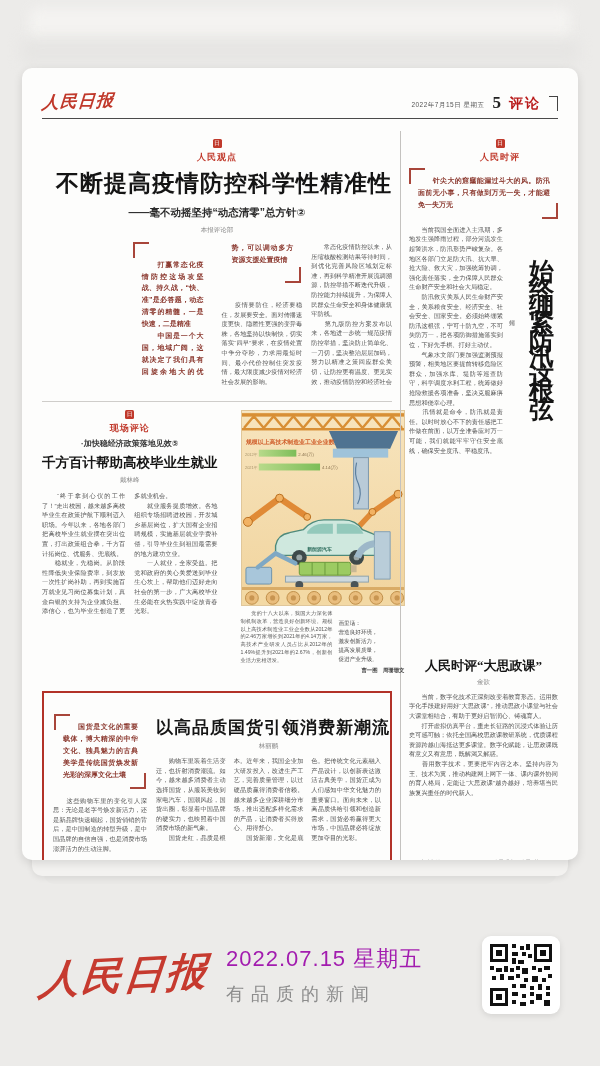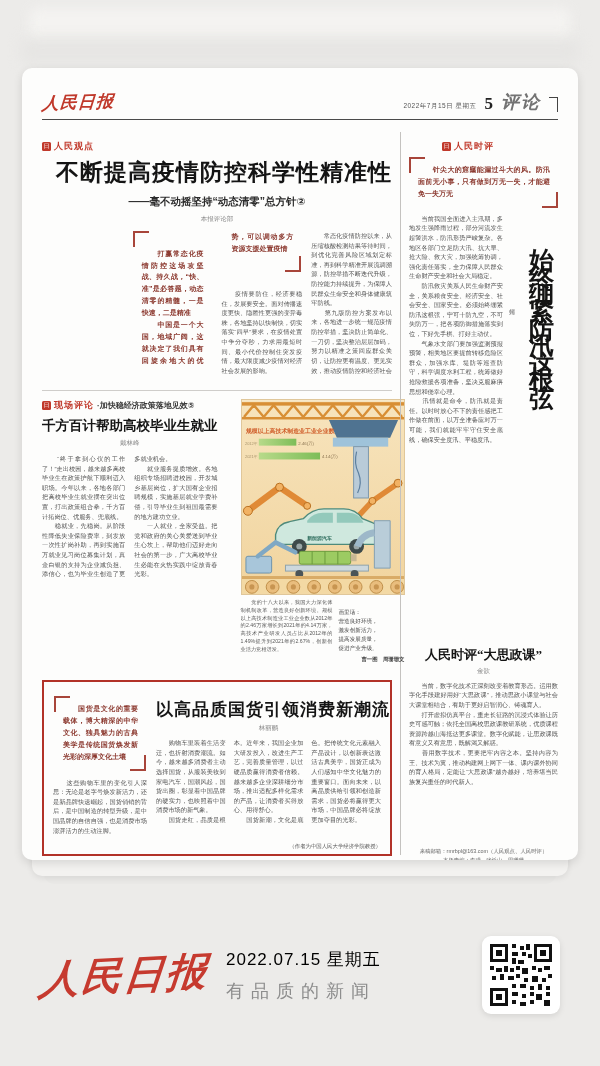--- a/index.html
+++ b/index.html
@@ -33,32 +33,32 @@
   
   .mast { display:flex; justify-content:space-between; align-items:flex-end;
     border-bottom:1.5px solid #4a4a4a; padding-bottom:5px; }
   .mast-logo { font-family:"Liberation Serif","DejaVu Serif",serif;
     color:#c0392b; font-size:17px; font-weight:bold; font-style:italic;
     transform:skewX(-6deg) rotate(-2deg); letter-spacing:1px; }
   .mast-right { display:flex; align-items:flex-end; gap:8px; }
   .mast-date { font-size:6.5px; color:#555; padding-bottom:3px; letter-spacing:.5px; }
   .mast-page { font-family:"Liberation Serif","DejaVu Serif",serif;
     font-size:17px; color:#222; font-weight:bold; }
-  .mast-section { font-size:18px; color:#737373; font-weight:bold; letter-spacing:2px;font-style:italic; }
+  .mast-section { font-size:14px; color:#b91c1c; font-weight:bold; letter-spacing:2px; }
   .mast-corner { width:9px; height:15px; border-top:1.5px solid #444;
     border-right:1.5px solid #444; margin-bottom:2px; }
 
   
   .content { display:flex; margin-top:10px; }
   .left-region { width:350px; }
   .v-rule { width:1px; background:#c4c2bf; margin:2px 8px 10px 8px; }
   .right-region { flex:1; }
 
   
-  .label-row { display:flex; align-items:center; gap:3px; margin-bottom:4px; }
+  .label-row { display:flex; align-items:center; gap:3px; margin-bottom:4px;flex-direction:column; }
   .label-icon { width:9px; height:9px; background:#c0392b; color:#fff;
     font-size:6px; line-height:9px; text-align:center; border-radius:1.5px; flex:none; }
   .label-text { font-size:9px; font-weight:bold; color:#c0392b; letter-spacing:1px; }
   .label-suffix { font-size:8px; font-weight:bold; color:#3a3a3a; }
 
   
   .h-opinion { font-family:"Liberation Serif","DejaVu Serif",serif;
     font-size:23px; font-weight:bold; color:#141414; text-align:right;
     letter-spacing:1px; margin-top:2px; white-space:nowrap; }
   .h-sub { font-size:10.5px; font-weight:bold; color:#2b2b2b; text-align:center; margin-top:7px; }
@@ -91,21 +91,21 @@
   .emp-right { width:164px; }
   .illo { width:164px; height:196px; border:1px solid #e0c79a; display:block; }
   .caption-flex { display:flex; gap:6px; margin-top:4px; }
   .cap-txt { width:92px; font-size:5.2px; line-height:1.5; color:#5a5a5a;
     text-align:justify; filter:blur(.2px); }
   .poem { flex:1; font-size:5.6px; line-height:1.6; color:#444; white-space:pre-line;
     filter:blur(.2px); }
   .illo-credit { font-size:5.4px; color:#444; font-weight:bold; text-align:right; margin-top:2px; }
 
   
-  .redbox { border:2px solid #b23228; margin-top:8px; padding:12px 9px;
+  .redbox { border:2px solid #b23228; margin-top:8px; padding:19px 9px;
     display:flex; gap:9px; height:176px; overflow:hidden; }
   .rb-quotecol { width:94px; flex:none; }
   .rb-right { flex:1; min-width:0; }
   .h-guohuo { font-family:"Liberation Serif","DejaVu Serif",serif; font-size:17px;
     font-weight:bold; color:#151515; text-align:center; letter-spacing:1px;
     margin-top:4px; white-space:nowrap; }
   .rb-credit { font-size:5.4px; color:#555; text-align:right; margin-top:3px; filter:blur(.2px); }
 
   
   .rt-flex { display:flex; margin-top:4px; }
@@ -120,21 +120,21 @@
   .rt-footer { font-size:5.4px; color:#666; text-align:center; line-height:1.7;
     margin-top:8px; white-space:pre-line; filter:blur(.2px); }
 
   
   .app-footer { position:absolute; left:0; top:915px; width:600px; height:120px;
     display:flex; align-items:center; padding:0 40px; gap:18px; }
   .foot-logo { font-family:"Liberation Serif","DejaVu Serif",serif; color:#c63a2f;
     font-size:40px; font-weight:bold; font-style:italic;
     transform:skewX(-8deg) rotate(-3deg); letter-spacing:2px; flex:none; }
   .foot-mid { flex:1; }
-  .foot-date { font-size:17px; color:#000000; letter-spacing:1px; }
+  .foot-date { font-size:22px; color:#a21caf; letter-spacing:1px; }
   .foot-slogan { font-size:18px; color:#8d8d8d; letter-spacing:7px; margin-top:8px; }
   .qr-box { width:78px; height:78px; background:#fff; border-radius:9px;
     box-shadow:0 2px 6px rgba(0,0,0,.10); display:flex; align-items:center;
     justify-content:center; flex:none; }
 </style>
 </head>
 <body>
 
 <div class="bg-blur1"></div>
 <div class="bg-blur2"></div>

